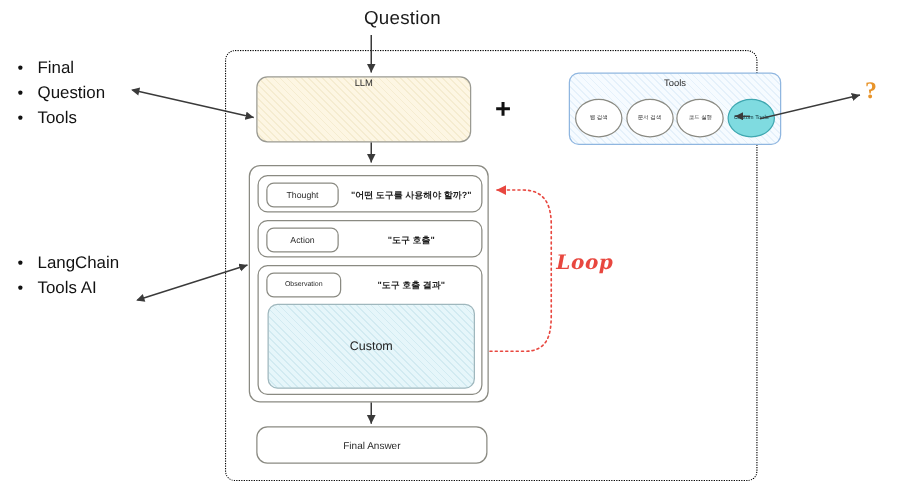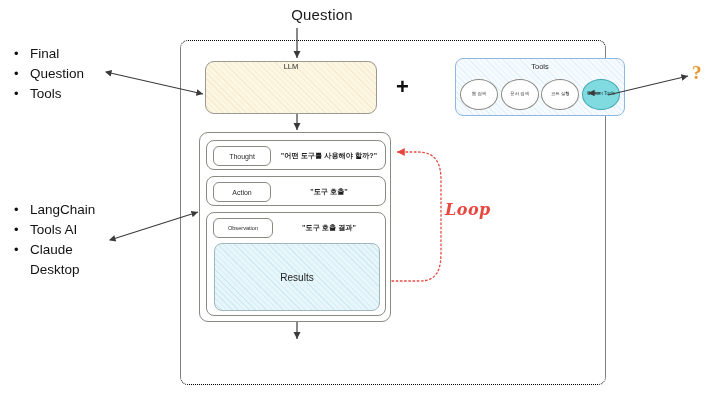--- a/index.html
+++ b/index.html
@@ -327,39 +327,40 @@
 
     <div class="react-row" id="action-row">
       <div class="react-tag">Action</div>
       <div class="react-text">"도구 호출"</div>
     </div>
 
     <div class="react-row" id="observation-row">
       <div class="react-tag">Observation</div>
       <div class="react-text">"도구 호출 결과"</div>
       <div id="results-box">
-        <span>Results</span>
+        <span>Custom</span>
       </div>
     </div>
   </div>
 
+  <div id="final-answer-box">
+    <span>Final Answer</span>
+  </div>
 
   <div id="loop-label">Loop</div>
 
   <ul class="bullet-list" id="providers-list">
     <li>Final</li>
     <li>Question</li>
     <li>Tools</li>
   </ul>
 
   <ul class="bullet-list" id="frameworks-list">
     <li>LangChain</li>
     <li>Tools AI</li>
-    <li>Claude
-Desktop</li>
   </ul>
 
   <div id="unknown-mark">?</div>
 
   <svg id="wires" viewBox="0 0 722 402">
     <defs>
       <marker id="arrow-dark" markerWidth="7" markerHeight="7" refX="6" refY="3" orient="auto">
         <path d="M0,0 L6,3 L0,6 z" fill="#3a3a3a"></path>
       </marker>
       <marker id="arrow-dark-start" markerWidth="7" markerHeight="7" refX="1" refY="3" orient="auto">

